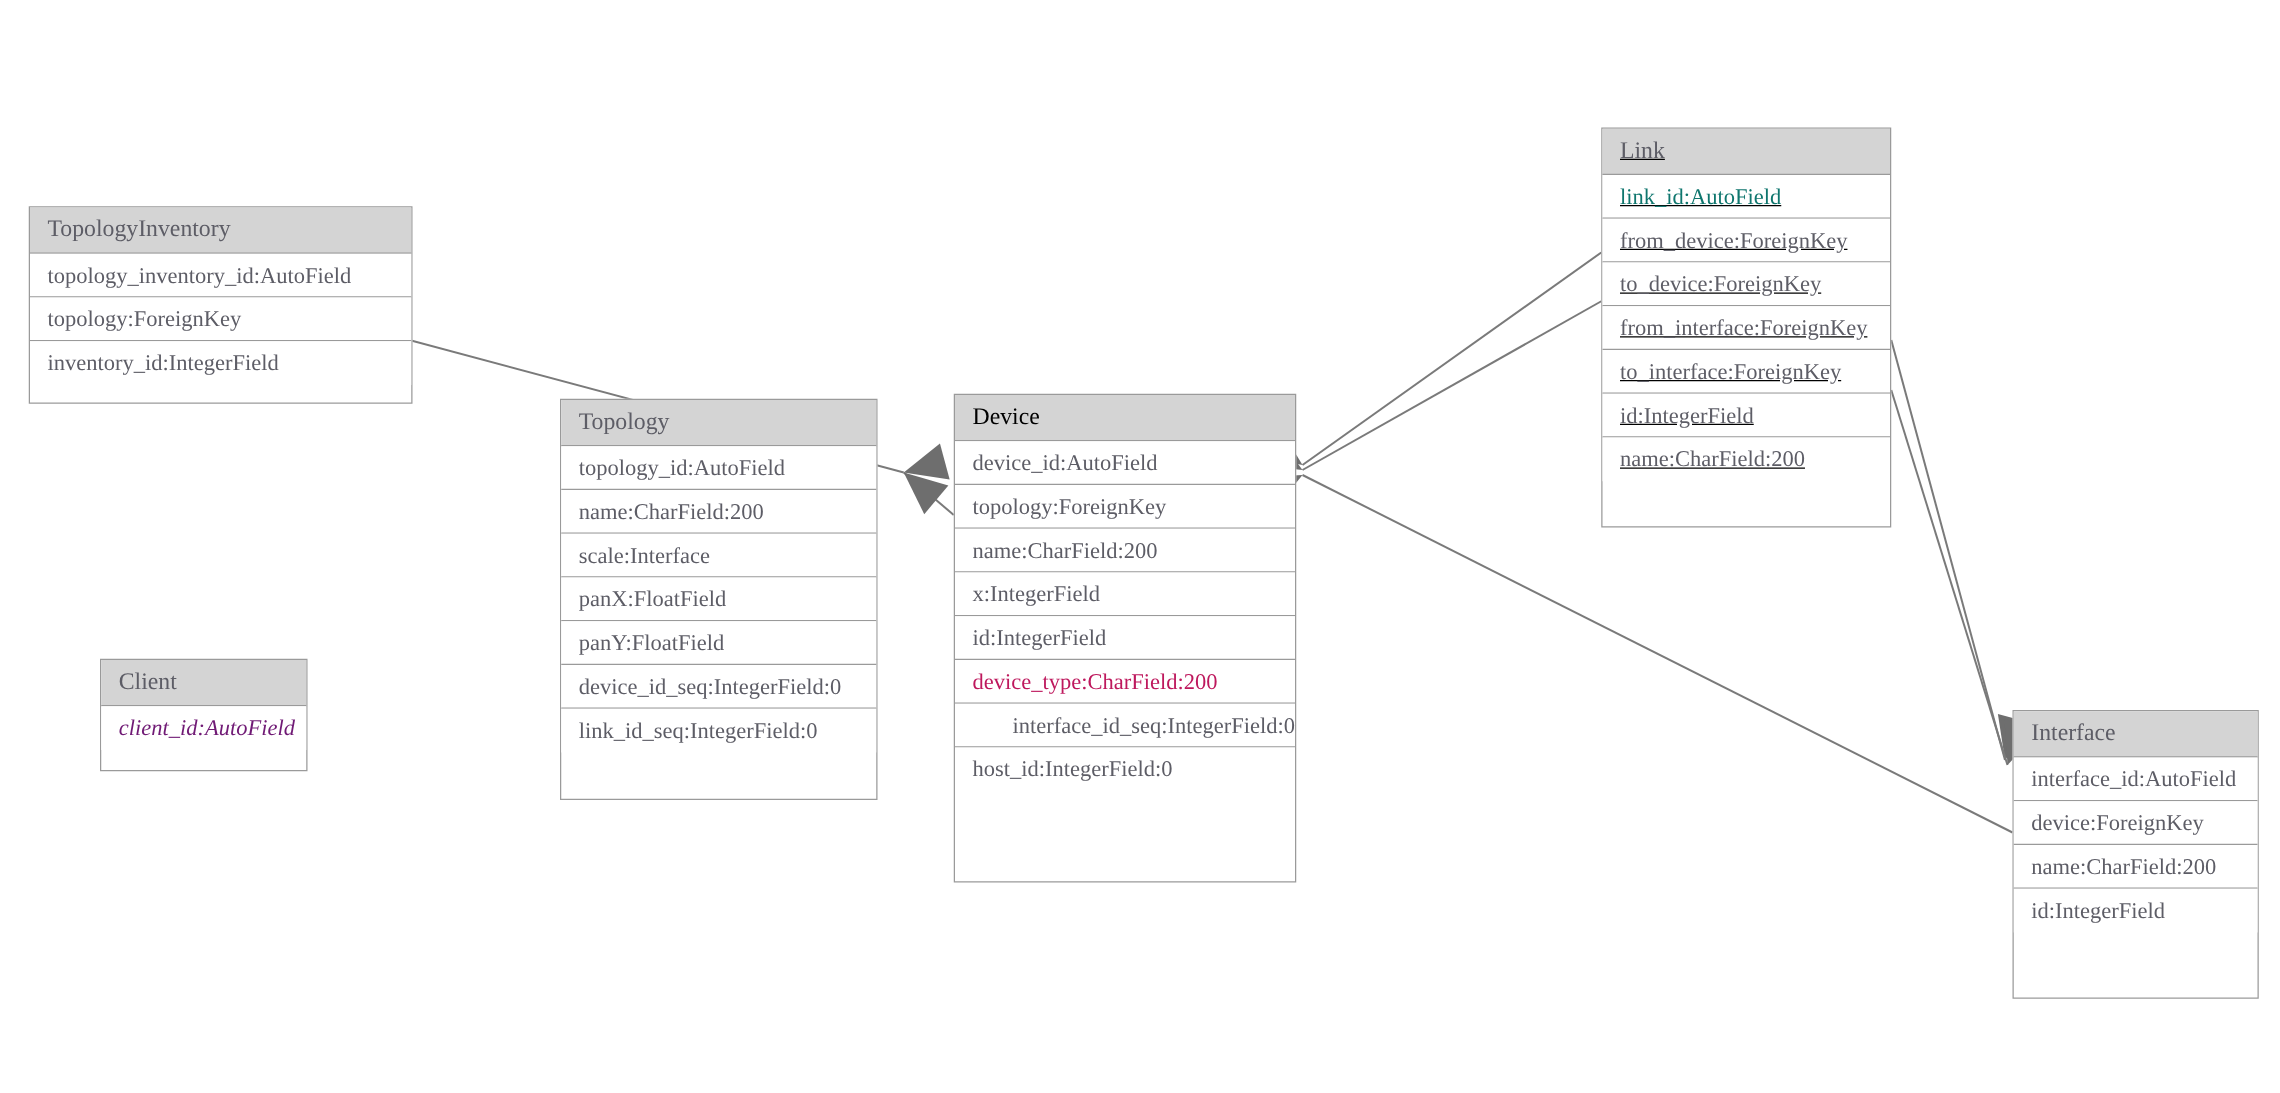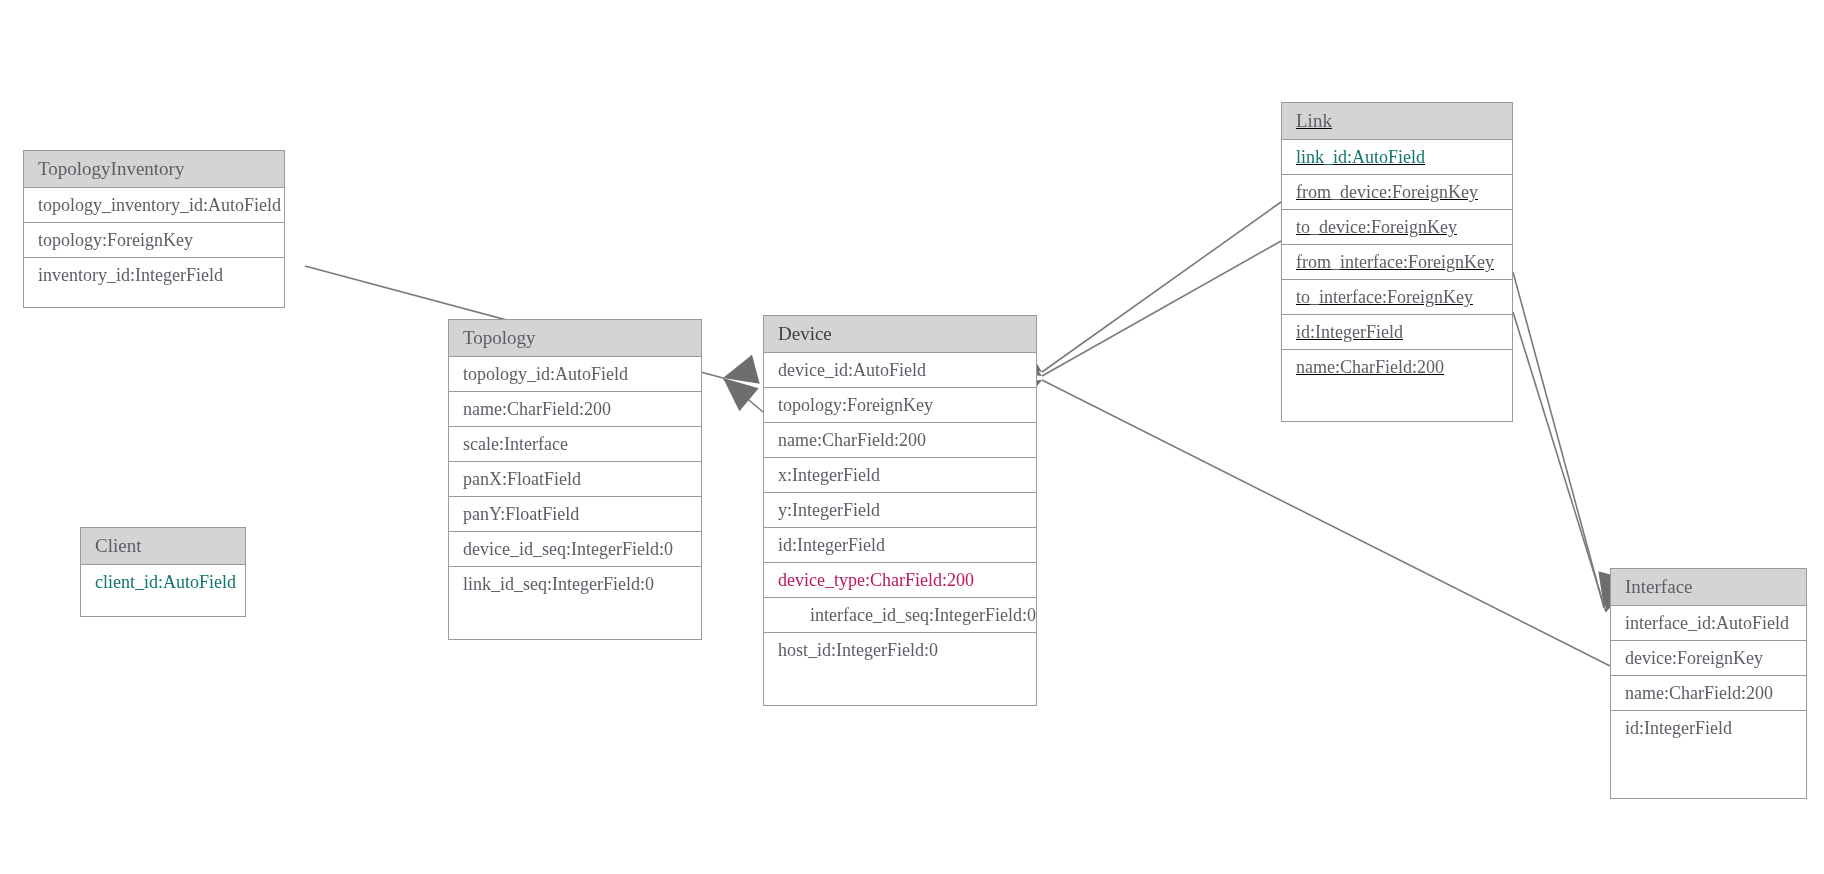--- a/index.html
+++ b/index.html
@@ -87,47 +87,46 @@
         <path d="M 1513 272 L 1604 608" stroke="#7a7a7a" stroke-width="1.6" fill="none"></path>
         <polygon points="0,0 -34,-15 -34,15" fill="#6e6e6e" transform="translate(1604,608) rotate(105)"></polygon>
       </g>
       <g>
         <path d="M 1513 312 L 1606 612" stroke="#7a7a7a" stroke-width="1.6" fill="none"></path>
         <polygon points="0,0 -34,-15 -34,15" fill="#6e6e6e" transform="translate(1606,612) rotate(110)"></polygon>
       </g>
     </svg>
 
   <div id="entities-layer">
-      <div class="entity" style="left: 23px; top: 150px; width: 262px; height: 158px; border-color: rgb(154, 154, 154);">
+      <div class="entity" style="left: 23px; top: 165px; width: 307px; height: 158px; border-color: rgb(154, 154, 154);">
         <div class="entity-header" style="background: rgb(212, 212, 212); border-bottom-color: rgb(154, 154, 154); color: rgb(93, 93, 102);">TopologyInventory</div>
         <div class="entity-row" style="border-bottom-color: rgb(154, 154, 154); color: rgb(93, 93, 102);">topology_inventory_id:AutoField</div>
         <div class="entity-row" style="border-bottom-color: rgb(154, 154, 154); color: rgb(93, 93, 102);">topology:ForeignKey</div>
         <div class="entity-row" style="border-bottom-color: rgb(154, 154, 154); color: rgb(93, 93, 102);">inventory_id:IntegerField</div>
       </div>
       <div class="entity" style="left: 80px; top: 527px; width: 166px; height: 90px; border-color: rgb(154, 154, 154);">
         <div class="entity-header" style="background: rgb(212, 212, 212); border-bottom-color: rgb(154, 154, 154); color: rgb(93, 93, 102);">Client</div>
-        <div class="entity-row" style="border-bottom-color: rgb(154, 154, 154); color: #0f766e;">client_id:AutoField</div>
+        <div class="entity-row" style="border-bottom-color: rgb(154, 154, 154); color: #701a75; font-style: italic;">client_id:AutoField</div>
       </div>
       <div class="entity" style="left: 448px; top: 319px; width: 254px; height: 321px; border-color: rgb(154, 154, 154);">
         <div class="entity-header" style="background: rgb(212, 212, 212); border-bottom-color: rgb(154, 154, 154); color: rgb(93, 93, 102);">Topology</div>
         <div class="entity-row" style="border-bottom-color: rgb(154, 154, 154); color: rgb(93, 93, 102);">topology_id:AutoField</div>
         <div class="entity-row" style="border-bottom-color: rgb(154, 154, 154); color: rgb(93, 93, 102);">name:CharField:200</div>
         <div class="entity-row" style="border-bottom-color: rgb(154, 154, 154); color: rgb(93, 93, 102);">scale:Interface</div>
         <div class="entity-row" style="border-bottom-color: rgb(154, 154, 154); color: rgb(93, 93, 102);">panX:FloatField</div>
         <div class="entity-row" style="border-bottom-color: rgb(154, 154, 154); color: rgb(93, 93, 102);">panY:FloatField</div>
         <div class="entity-row" style="border-bottom-color: rgb(154, 154, 154); color: rgb(93, 93, 102);">device_id_seq:IntegerField:0</div>
         <div class="entity-row" style="border-bottom-color: rgb(154, 154, 154); color: rgb(93, 93, 102);">link_id_seq:IntegerField:0</div>
       </div>
       <div class="entity" style="left: 763px; top: 315px; width: 274px; height: 391px; border-color: rgb(154, 154, 154);">
-        <div class="entity-header" style="background: rgb(212, 212, 212); border-bottom-color: rgb(154, 154, 154); color: #404040;">Device</div>
+        <div class="entity-header" style="background: rgb(212, 212, 212); border-bottom-color: rgb(154, 154, 154); color: #000000;">Device</div>
         <div class="entity-row" style="border-bottom-color: rgb(154, 154, 154); color: rgb(93, 93, 102);">device_id:AutoField</div>
         <div class="entity-row" style="border-bottom-color: rgb(154, 154, 154); color: rgb(93, 93, 102);">topology:ForeignKey</div>
         <div class="entity-row" style="border-bottom-color: rgb(154, 154, 154); color: rgb(93, 93, 102);">name:CharField:200</div>
         <div class="entity-row" style="border-bottom-color: rgb(154, 154, 154); color: rgb(93, 93, 102);">x:IntegerField</div>
-        <div class="entity-row" style="border-bottom-color: rgb(154, 154, 154); color: rgb(93, 93, 102);">y:IntegerField</div>
         <div class="entity-row" style="border-bottom-color: rgb(154, 154, 154); color: rgb(93, 93, 102);">id:IntegerField</div>
         <div class="entity-row" style="border-bottom-color: rgb(154, 154, 154); color: #be185d;">device_type:CharField:200</div>
         <div class="entity-row" style="border-bottom-color: rgb(154, 154, 154); color: rgb(93, 93, 102); text-align: right;">interface_id_seq:IntegerField:0</div>
         <div class="entity-row" style="border-bottom-color: rgb(154, 154, 154); color: rgb(93, 93, 102);">host_id:IntegerField:0</div>
       </div>
       <div class="entity" style="left: 1281px; top: 102px; width: 232px; height: 320px; border-color: rgb(154, 154, 154); text-decoration: underline;">
         <div class="entity-header" style="background: rgb(212, 212, 212); border-bottom-color: rgb(154, 154, 154); color: rgb(93, 93, 102);">Link</div>
         <div class="entity-row" style="border-bottom-color: rgb(154, 154, 154); color: #0f766e;">link_id:AutoField</div>
         <div class="entity-row" style="border-bottom-color: rgb(154, 154, 154); color: rgb(93, 93, 102);">from_device:ForeignKey</div>
         <div class="entity-row" style="border-bottom-color: rgb(154, 154, 154); color: rgb(93, 93, 102);">to_device:ForeignKey</div>

